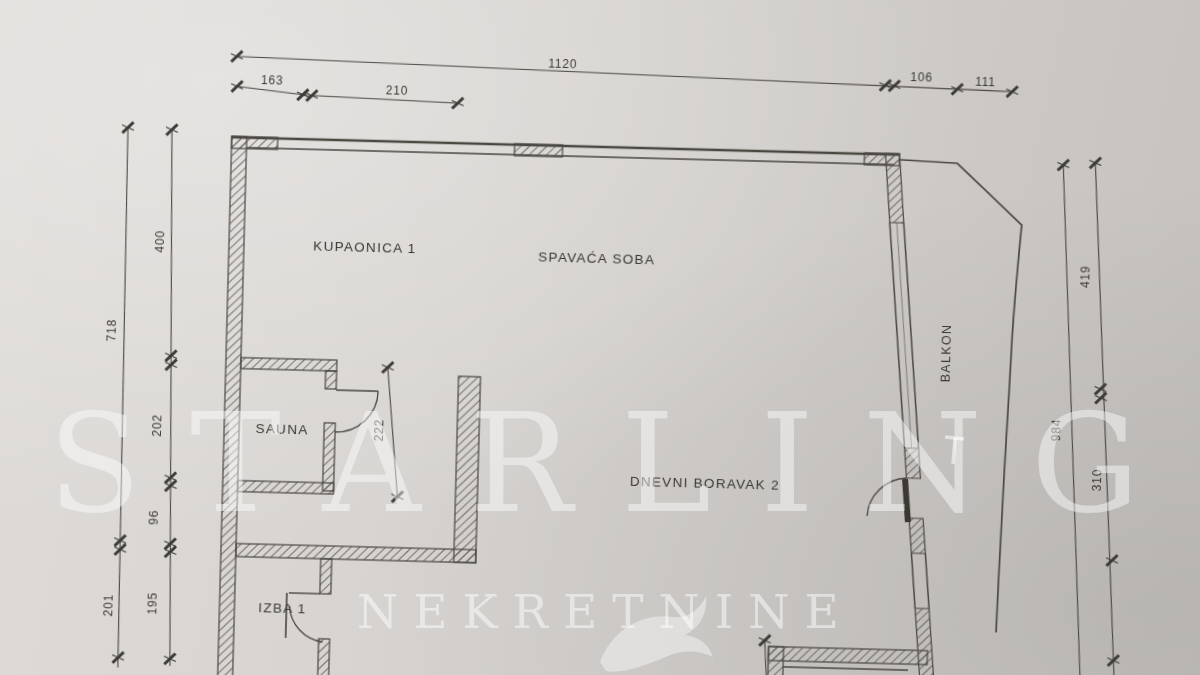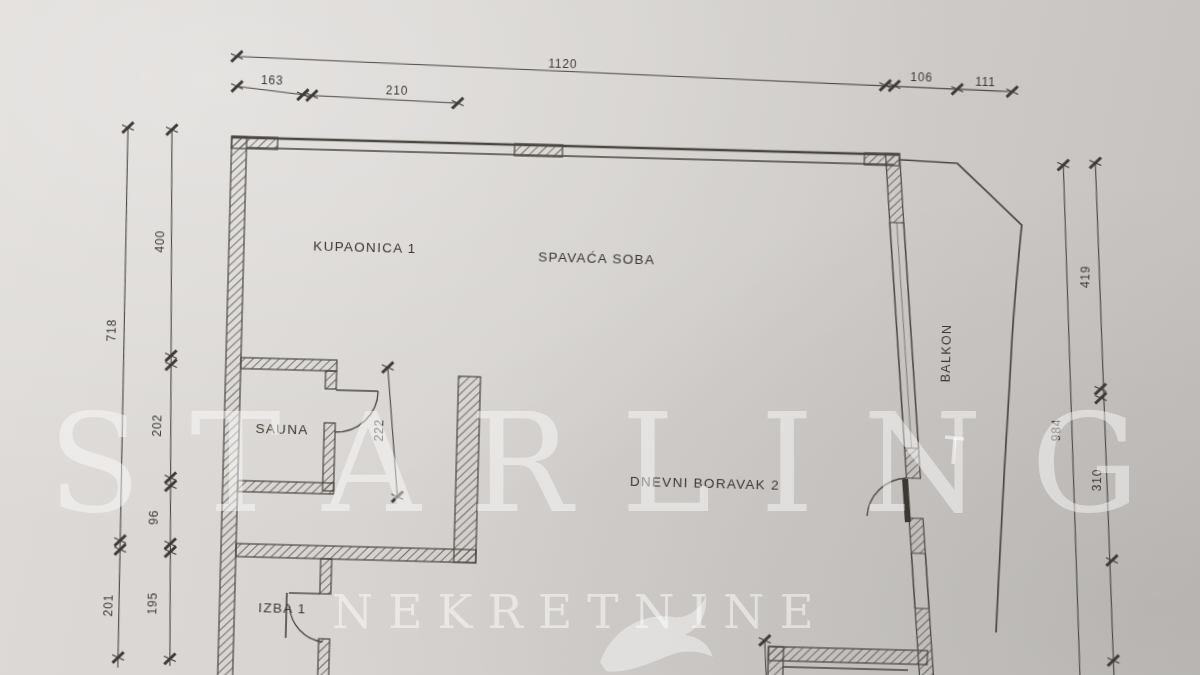--- a/index.html
+++ b/index.html
@@ -18,21 +18,21 @@
   .dim{stroke:#4a4641;stroke-width:1.1;fill:none;}
   .arc{stroke:#4a4641;stroke-width:1.3;fill:none;}
   .dimtxt{font-family:"Liberation Sans",sans-serif;font-size:12px;fill:#3d3a36;letter-spacing:0.8px;}
   .roomtxt{font-family:"Liberation Sans",sans-serif;font-size:13.5px;fill:#3b3833;letter-spacing:1.3px;}
   .wm-brand{
     position:absolute;left:48px;top:396px;white-space:nowrap;pointer-events:none;
     font-family:"DejaVu Serif","Liberation Serif",serif;font-size:136px;line-height:1;
     letter-spacing:49px;color:rgba(255,255,255,0.46);filter:blur(0.7px);
   }
   .wm-sub{
-    position:absolute;left:332px;top:588px;white-space:nowrap;pointer-events:none;
+    position:absolute;left:357px;top:588px;white-space:nowrap;pointer-events:none;
     font-family:"DejaVu Serif","Liberation Serif",serif;font-size:47px;line-height:1;
     letter-spacing:15px;color:rgba(255,255,255,0.50);filter:blur(0.6px);
   }
   .wm-bird{position:absolute;left:592px;top:592px;pointer-events:none;filter:blur(0.5px);}
 </style>
 </head>
 <body>
 
 <div class="stage">
 

